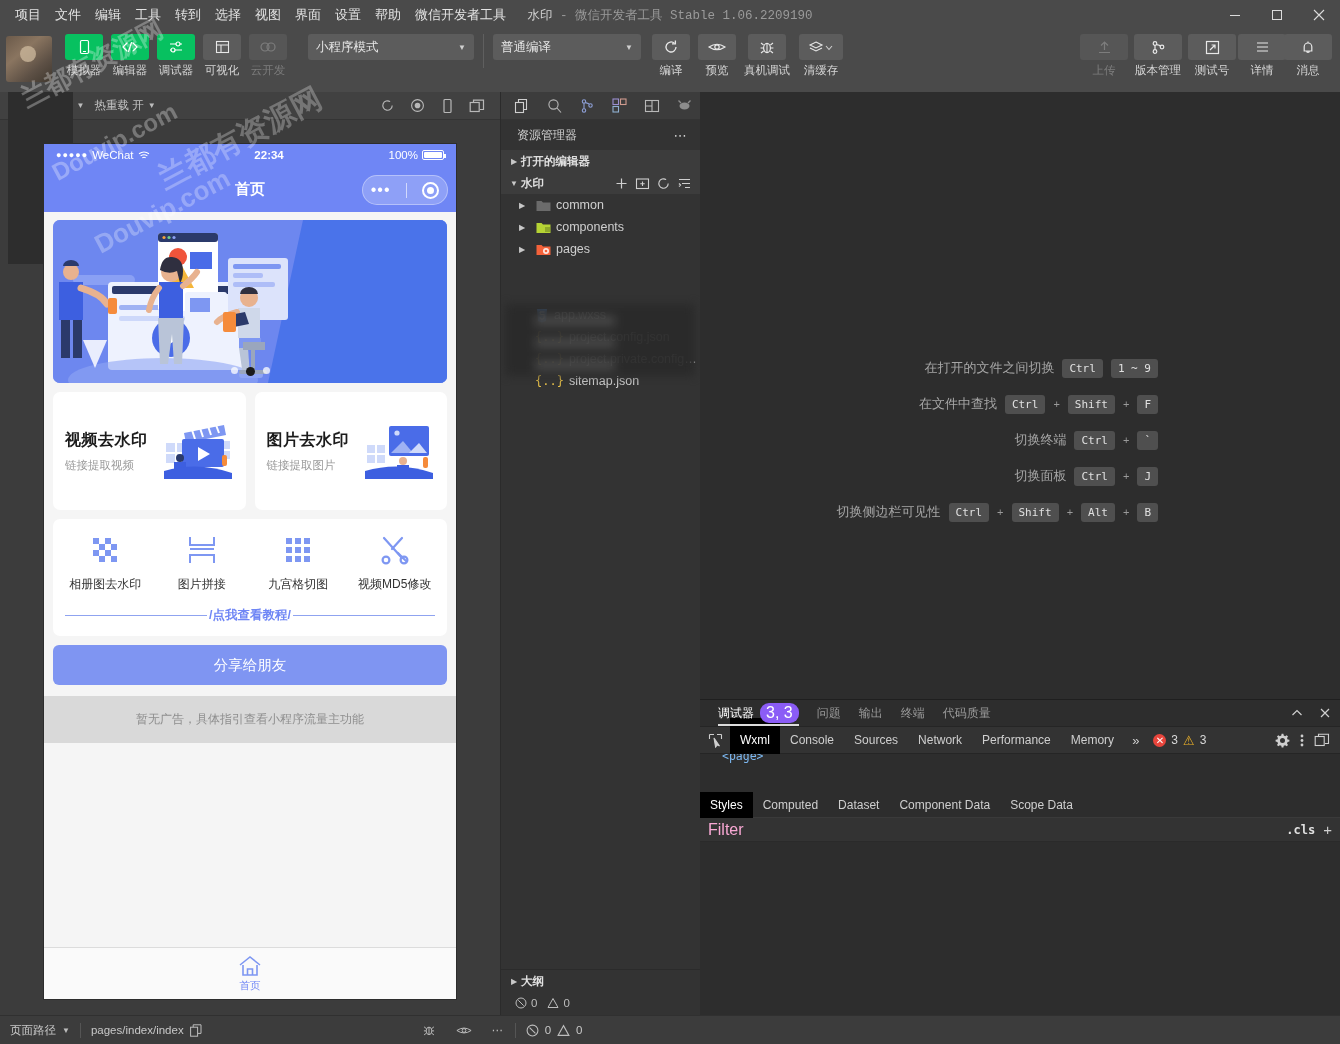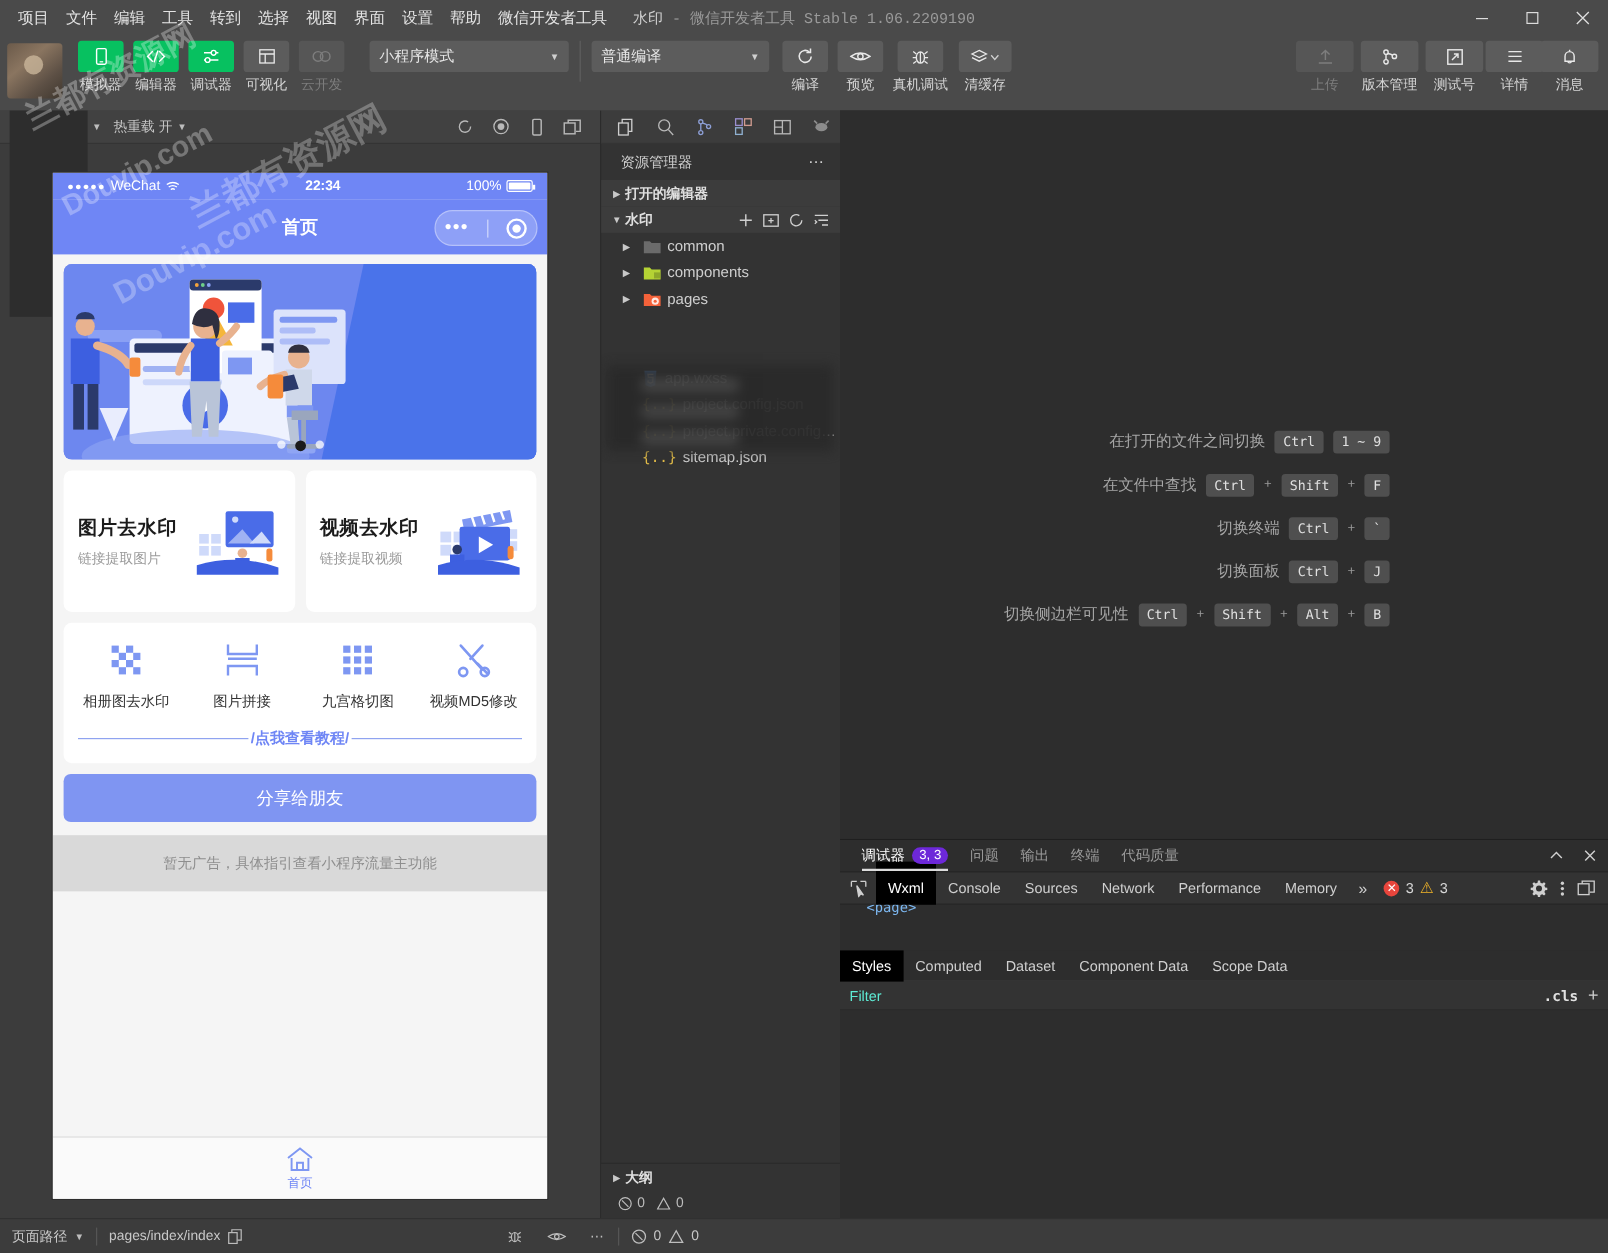--- a/index.html
+++ b/index.html
@@ -216,21 +216,21 @@
   }
   .plus { color: #9a9a9a; font-size: 11px; }
 
   .dev { height: 316px; background: #2d2d2d; border-top: 1px solid #1f1f1f; display: flex; flex-direction: column; flex: none; }
   .dev-tabs {
     height: 26px; display: flex; align-items: center; padding-left: 18px; gap: 18px;
     position: relative; flex: none;
   }
   .dev-tabs .dt { font-size: 12px; color: #9a9a9a; display: flex; align-items: center; gap: 6px; height: 26px; }
   .dev-tabs .dt.on { color: #fff; box-shadow: inset 0 -2px 0 #dcdcdc; }
-  .badge { background: #6d28d9; color: #fff; font-size: 11px; border-radius: 9px; padding: 1px 6px; }
+  .badge { background: #8b5cf6; color: #fff; font-size: 16px; border-radius: 9px; padding: 1px 6px; }
   .dev-tabs .rt { position: absolute; right: 8px; display: flex; gap: 14px; color: #cfcfcf; }
 
   .dt-bar {
     height: 28px; background: #333; display: flex; align-items: center; flex: none;
     border-top: 1px solid #252525; border-bottom: 1px solid #252525;
   }
   .dt-bar .pick { width: 30px; display: flex; align-items: center; justify-content: center; }
   .dt-bar .dtab { font-size: 12px; color: #cfcfcf; padding: 0 10px; height: 44px; display: flex; align-items: center; }
   .dt-bar .dtab.on { background: #000; color: #fff; }
   .dt-bar .chev { color: #cfcfcf; padding: 0 8px; font-size: 13px; }
@@ -241,21 +241,21 @@
 
   .wxml-tree { height: 38px; background: #2d2d2d; padding: 0 0 0 14px; font-family: "DejaVu Sans Mono", monospace; font-size: 11.5px; color: #7cb7f0; overflow: hidden; flex: none; position: relative;}
   .wxml-tree .line { position: absolute; top: -5px; left: 22px; }
   .styles-tabs { height: 26px; background: #2d2d2d; display: flex; align-items: center; border-bottom: 1px solid #3a3a3a; flex: none; }
   .styles-tabs .st { font-size: 12px; color: #cfcfcf; padding: 0 10px; height: 30px; display: flex; align-items: center; }
   .styles-tabs .st.on { background: #000; color: #fff; }
   .filter-row {
     height: 24px; background: #333; display: flex; align-items: center; padding: 0 8px;
     border-bottom: 1px solid #2a2a2a; flex: none; gap: 8px;
   }
-  .filter-row .fi { flex: 1; color: #5eead4; font-size: 12px; }
+  .filter-row .fi { flex: 1; color: #f9a8d4; font-size: 16px; }
   .filter-row .cls { color: #e0e0e0; font-size: 12px; font-weight: bold; font-family: "DejaVu Sans Mono", monospace; }
   .filter-row .pl { color: #cfcfcf; font-size: 15px; }
   .styles-body { flex: 1; background: #2d2d2d; }
 
   
   .statusbar {
     height: 29px; background: #3c3c3c; border-top: 1px solid #303030; display: flex; align-items: center;
     flex: none; font-size: 11.5px; color: #c8c8c8;
   }
   .statusbar .sg { display: flex; align-items: center; gap: 6px; padding: 0 10px; height: 29px; }
@@ -585,62 +585,62 @@
               <div class="dots-ind">
                 <i></i>
                 <i class="on"></i>
                 <i></i>
               </div>
             </div>
 
             <div class="cards">
               <div class="card">
                 <div>
-                  <div class="ctitle">图片去水印</div>
-                  <div class="csub">链接提取图片</div>
-                </div>
-                <div class="cart">
-                  <svg width="72" height="60" viewBox="0 0 72 60">
-                    <rect x="4" y="24" width="8" height="8" fill="#cfdafa"></rect>
-                      <rect x="14" y="24" width="8" height="8" fill="#cfdafa"></rect>
-                    <rect x="4" y="34" width="8" height="8" fill="#cfdafa"></rect>
-                      <rect x="14" y="34" width="8" height="8" fill="#cfdafa"></rect>
-                    <rect x="26" y="5" width="40" height="30" rx="2" fill="#4a6ce8"></rect>
-                    <circle cx="34" cy="12" r="2.6" fill="#cfdafa"></circle>
-                    <path d="M28 32 L40 20 L50 32 Z" fill="#9fb2f3"></path>
-                    <path d="M46 32 L56 22 L64 32 Z" fill="#cfdafa"></path>
-                    <circle cx="40" cy="40" r="4" fill="#e8b28f"></circle>
-                    <path d="M34 44 h12 v8 h-12 Z" fill="#3d5fe0"></path>
-                    <rect x="60" y="36" width="5" height="11" rx="2" fill="#f58b3b"></rect>
-                    <path d="M2 50 Q36 40 70 52 L70 58 L2 58 Z" fill="#3d5fe0"></path>
-                  </svg>
-                </div>
-              </div>
-              <div class="card">
-                <div>
                   <div class="ctitle">视频去水印</div>
                   <div class="csub">链接提取视频</div>
                 </div>
                 <div class="cart">
                   <svg width="72" height="60" viewBox="0 0 72 60">
                     <rect x="4" y="22" width="9" height="9" fill="#cfdafa"></rect>
                       <rect x="15" y="22" width="9" height="9" fill="#cfdafa"></rect>
                     <rect x="4" y="33" width="9" height="9" fill="#cfdafa"></rect>
                       <rect x="15" y="33" width="9" height="9" fill="#cfdafa"></rect>
                     <rect x="50" y="20" width="8" height="8" fill="#cfdafa"></rect>
                       <rect x="60" y="20" width="8" height="8" fill="#cfdafa"></rect>
                     <rect x="50" y="30" width="8" height="8" fill="#cfdafa"></rect>
                       <rect x="60" y="30" width="8" height="8" fill="#cfdafa"></rect>
                     <path d="M22 12 L62 4 L64 14 L24 22 Z" fill="#7e97f2"></path>
                     <path d="M30 9 L33 18 M38 7 L41 16 M46 5 L49 14 M54 4 L57 12" stroke="#fff" stroke-width="2"></path>
                     <rect x="20" y="18" width="42" height="28" rx="2" fill="#4a6ce8"></rect>
                     <path d="M36 26 L48 33 L36 40 Z" fill="#fff"></path>
                     <circle cx="18" cy="37" r="4" fill="#2b3a6b"></circle>
                     <path d="M12 41 h12 v8 h-12 Z" fill="#3d5fe0"></path>
                     <rect x="60" y="34" width="5" height="11" rx="2" fill="#f58b3b"></rect>
+                    <path d="M2 50 Q36 40 70 52 L70 58 L2 58 Z" fill="#3d5fe0"></path>
+                  </svg>
+                </div>
+              </div>
+              <div class="card">
+                <div>
+                  <div class="ctitle">图片去水印</div>
+                  <div class="csub">链接提取图片</div>
+                </div>
+                <div class="cart">
+                  <svg width="72" height="60" viewBox="0 0 72 60">
+                    <rect x="4" y="24" width="8" height="8" fill="#cfdafa"></rect>
+                      <rect x="14" y="24" width="8" height="8" fill="#cfdafa"></rect>
+                    <rect x="4" y="34" width="8" height="8" fill="#cfdafa"></rect>
+                      <rect x="14" y="34" width="8" height="8" fill="#cfdafa"></rect>
+                    <rect x="26" y="5" width="40" height="30" rx="2" fill="#4a6ce8"></rect>
+                    <circle cx="34" cy="12" r="2.6" fill="#cfdafa"></circle>
+                    <path d="M28 32 L40 20 L50 32 Z" fill="#9fb2f3"></path>
+                    <path d="M46 32 L56 22 L64 32 Z" fill="#cfdafa"></path>
+                    <circle cx="40" cy="40" r="4" fill="#e8b28f"></circle>
+                    <path d="M34 44 h12 v8 h-12 Z" fill="#3d5fe0"></path>
+                    <rect x="60" y="36" width="5" height="11" rx="2" fill="#f58b3b"></rect>
                     <path d="M2 50 Q36 40 70 52 L70 58 L2 58 Z" fill="#3d5fe0"></path>
                   </svg>
                 </div>
               </div>
             </div>
 
             <div class="tools">
               <div class="tool-row">
                 <div class="tool">
                   <div class="ti">

